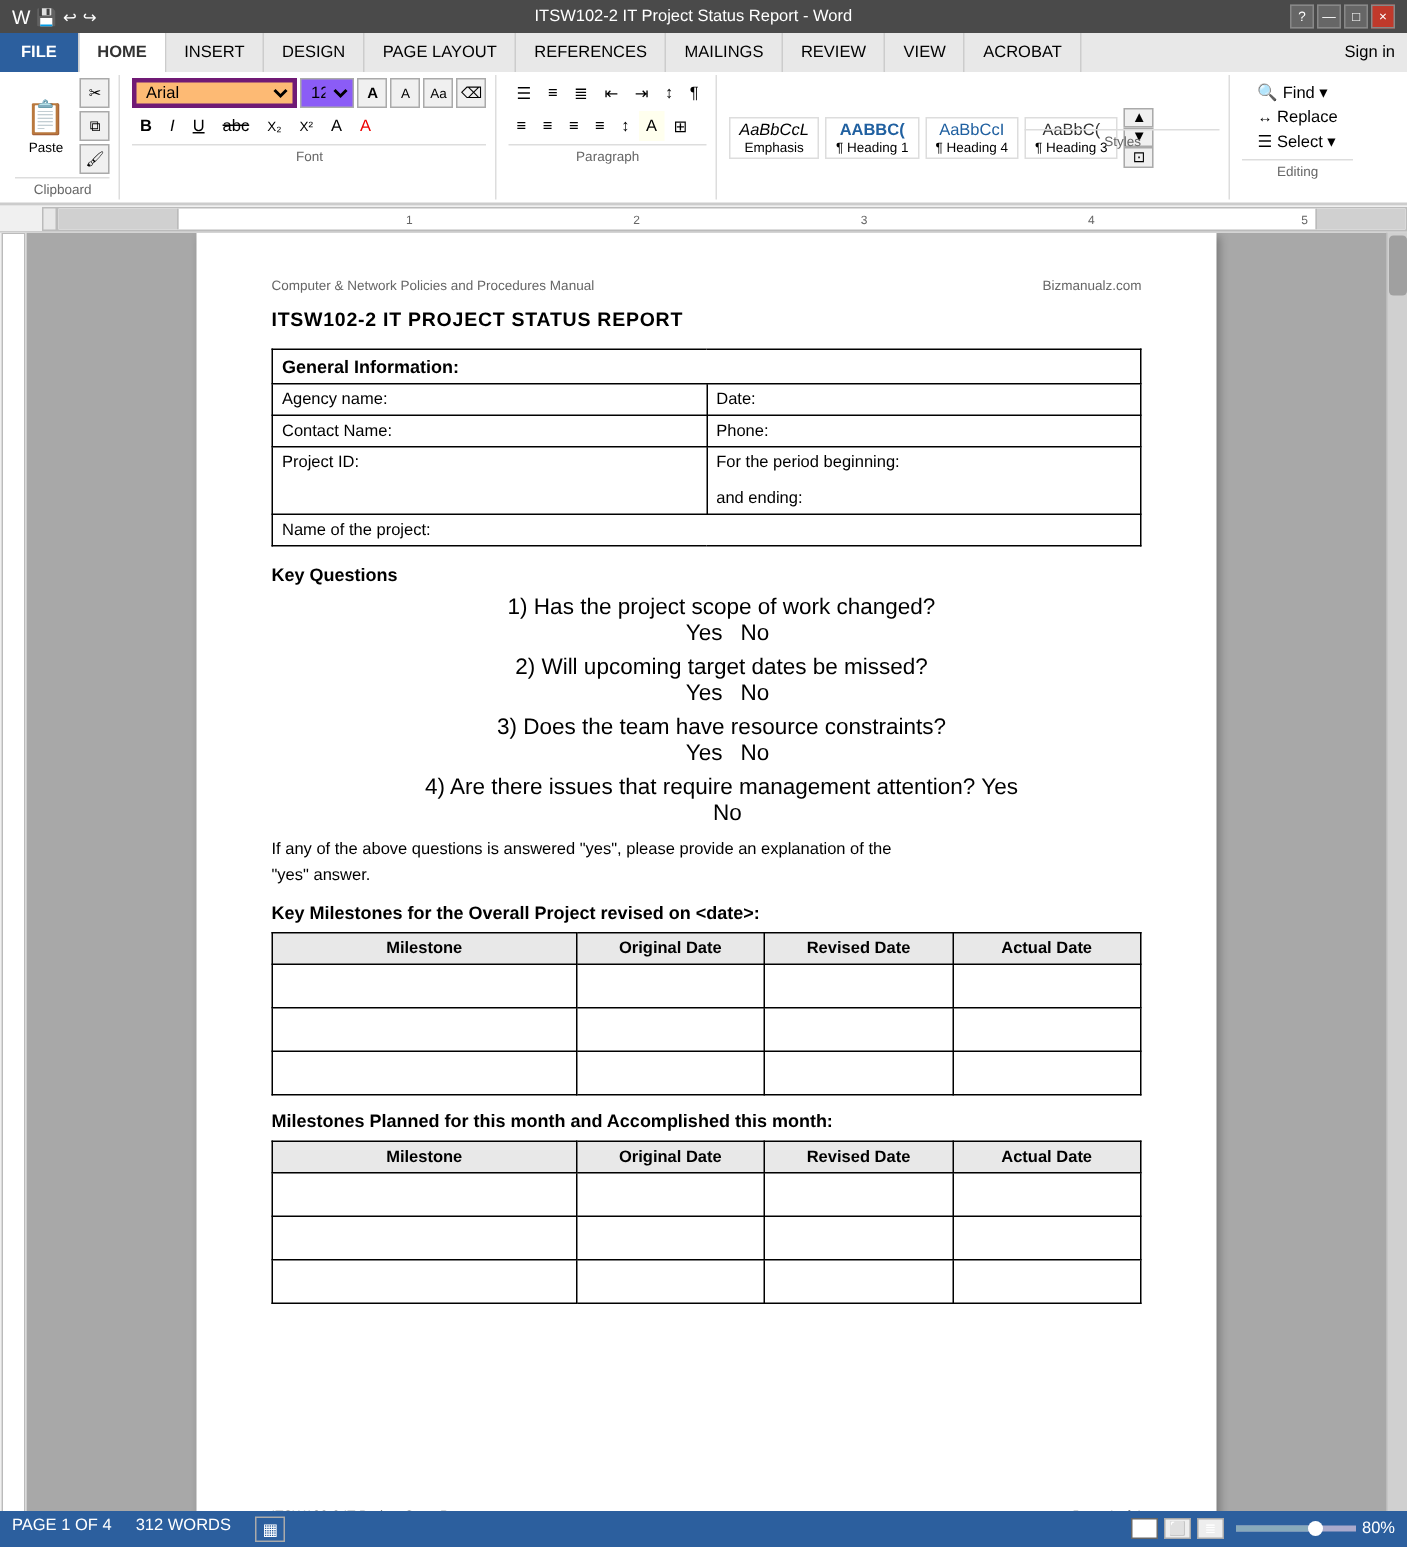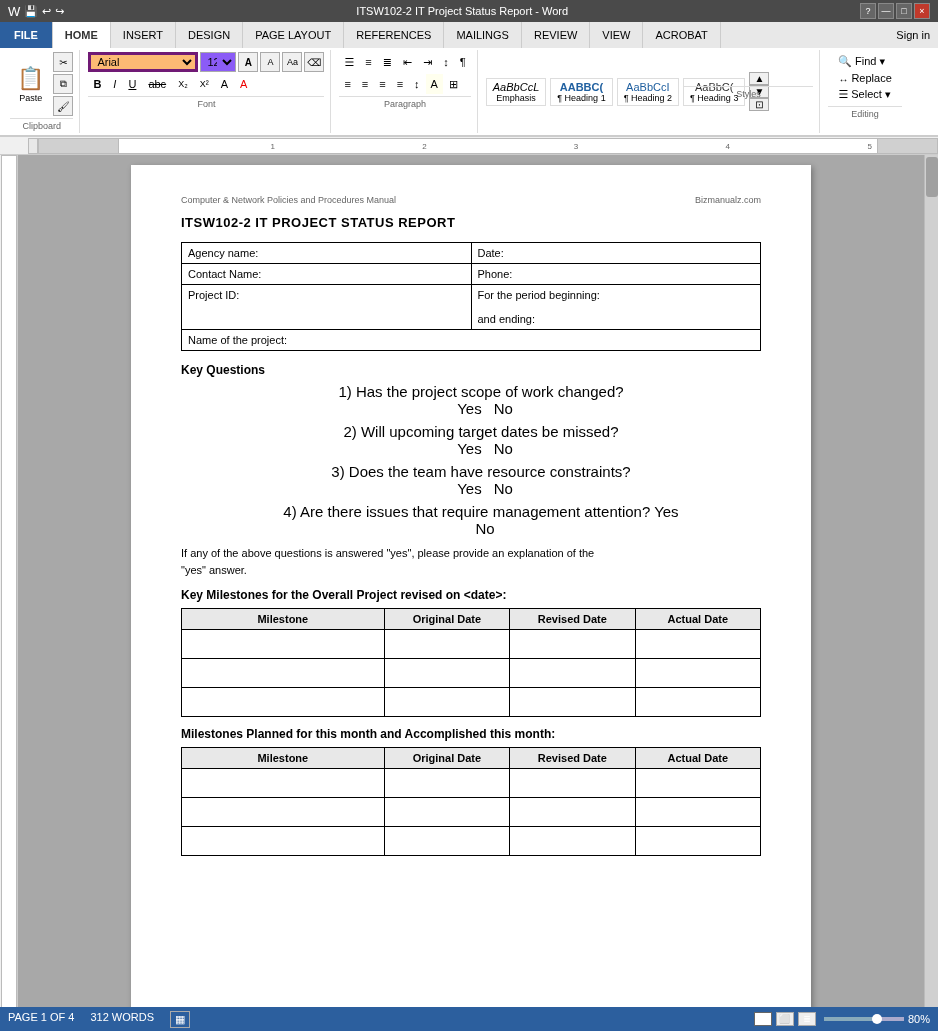--- a/index.html
+++ b/index.html
@@ -189,21 +189,20 @@
       width: 16px;
       flex: 1;
       border: 1px solid #bbb;
       position: relative;
     }
 
     .doc-scroll {
       flex: 1;
       background: #a8a8a8;
       overflow-y: auto;
-      padding: 10px;
       display: flex;
       justify-content: center;
     }
 
     .page {
       background: #fff;
       width: 680px;
       min-height: 880px;
       box-shadow: 2px 2px 6px rgba(0,0,0,0.3);
       padding: 30px 50px;
@@ -469,21 +468,21 @@
         <div class="style-item">
           <div style="font-style:italic; font-size:11px;">AaBbCcL</div>
           <div style="font-size:9px;">Emphasis</div>
         </div>
         <div class="style-item">
           <div style="font-size:11px; font-weight:bold; color:#2060a0;">AABBC(</div>
           <div style="font-size:9px;">¶ Heading 1</div>
         </div>
         <div class="style-item">
           <div style="font-size:11px; color:#2060a0;">AaBbCcI</div>
-          <div style="font-size:9px;">¶ Heading 2</div>
+          <div style="font-size:9px;">¶ Heading 4</div>
         </div>
         <div class="style-item">
           <div style="font-size:11px; color:#333;">AaBbC(</div>
           <div style="font-size:9px;">¶ Heading 3</div>
         </div>
         <div style="display:flex; flex-direction:column; justify-content:space-between; height:40px;">
           <div class="small-btn">▲</div>
           <div class="small-btn">▼</div>
           <div class="small-btn">⊡</div>
         </div>
@@ -540,20 +539,23 @@
 
       <div class="page-header">
         <span>Computer &amp; Network Policies and Procedures Manual</span>
         <span>Bizmanualz.com</span>
       </div>
 
       <div class="doc-title">ITSW102-2  IT PROJECT STATUS REPORT</div>
 
       <table class="info-table">
         <tbody>
+            <tr class="header-row">
+          <td colspan="2">General Information:</td>
+        </tr>
         <tr>
           <td class="half">Agency name:</td>
           <td class="half">Date:</td>
         </tr>
         <tr>
           <td>Contact Name:</td>
           <td>Phone:</td>
         </tr>
         <tr>
           <td>Project ID:</td>

